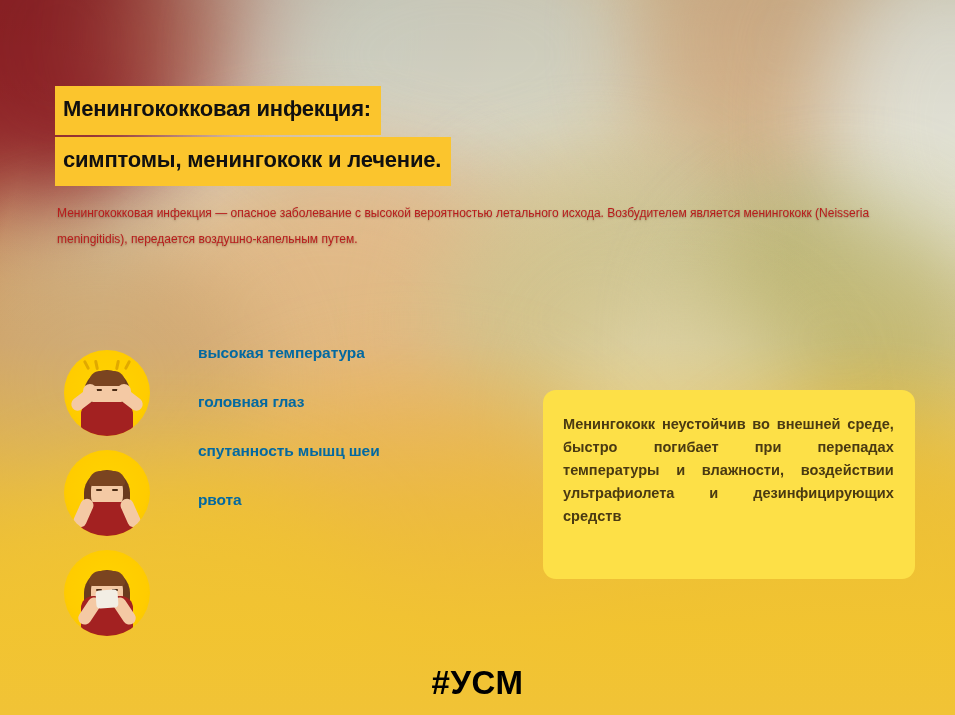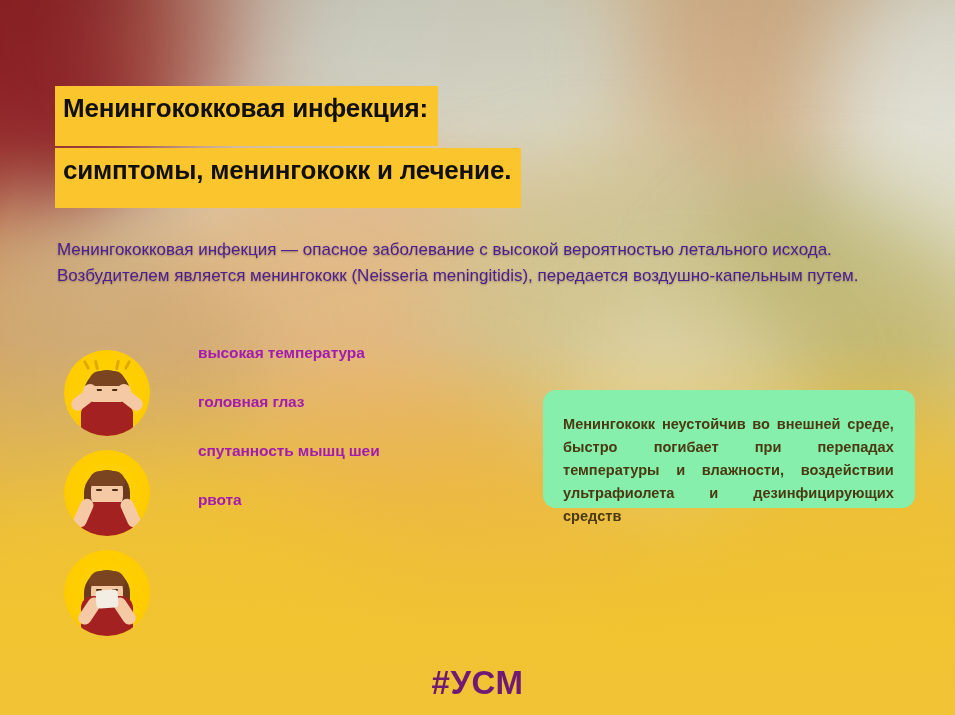--- a/index.html
+++ b/index.html
@@ -73,37 +73,36 @@
   
   .content { position:relative; z-index:2; width:100%; height:100%; }
 
   
   .title { position:absolute; left:55px; top:86px; }
   .title-line {
     display:block;
     width:max-content;
     background:#fbc52d;
     color:#101010;
-    font-size:26px;
+    font-size:22px;
     font-weight:bold;
     letter-spacing:-0.2px;
     line-height:45px;
-    padding:0 10px 15px 8px;
+    padding:0 10px 4px 8px;
   }
   .title-line + .title-line { margin-top:2px; }
 
   
   .lead {
     position:absolute; left:57px; top:201px;
     width:830px;
-    color:#4c1d95;
-    font-size:17px;
+    color:#b91c1c;
+    font-size:12px;
     line-height:25.5px;
     text-shadow:0 1px 2px rgba(60,40,20,.35);
-    margin-top:36px;
   }
 
   
   .subhead { position:absolute; left:55px; top:298px; }
   .subhead-text {
     display:inline-block;
     background:#fbc52d;
     color:#101010;
     font-size:15.5px;
     font-weight:bold;
@@ -170,34 +169,34 @@
   .fig.nausea .arm.r { margin-left:11px;  bottom:10px; transform:rotate(-34deg); }
   .fig.nausea .tissue {
     position:absolute; left:50%; top:40px; transform:translateX(-50%) rotate(-4deg);
     width:22px; height:18px; background:#f2eee4; border-radius:4px;
   }
   .fig.nausea .body { height:40px; }
 
   
   .symptoms { position:absolute; left:198px; top:342px; width:470px; }
   .symptom {
-    color:#a21caf;
+    color:#0369a1;
     font-size:15.5px;
     font-weight:bold;
     line-height:21px;
     height:49px;
     letter-spacing:-0.1px;
   }
   .symptom:last-child { height:auto; }
 
   
   .callout {
     position:absolute; left:543px; top:390px;
-    width:372px; height:118px;
-    background:#86efac;
+    width:372px; height:189px;
+    background:#fde047;
     border-radius:13px;
     padding:22px 20px 0 20px;
   }
   .callout-text {
     color:#4a3a12;
     font-size:15.5px;
     font-weight:bold;
     line-height:23px;
     text-align:justify;
     font-stretch:condensed;
@@ -205,21 +204,21 @@
     transform-origin:left top;
     width:106%;
   }
 
   
   .footer {
     position:absolute; left:0; right:0; top:664px;
     text-align:center;
   }
   .hashtag {
-    color:#701a75;
+    color:#000000;
     font-size:33px;
     font-weight:bold;
     letter-spacing:0.5px;
   }
 </style>
 </head>
 <body>
 
 <div class="poster">
 

